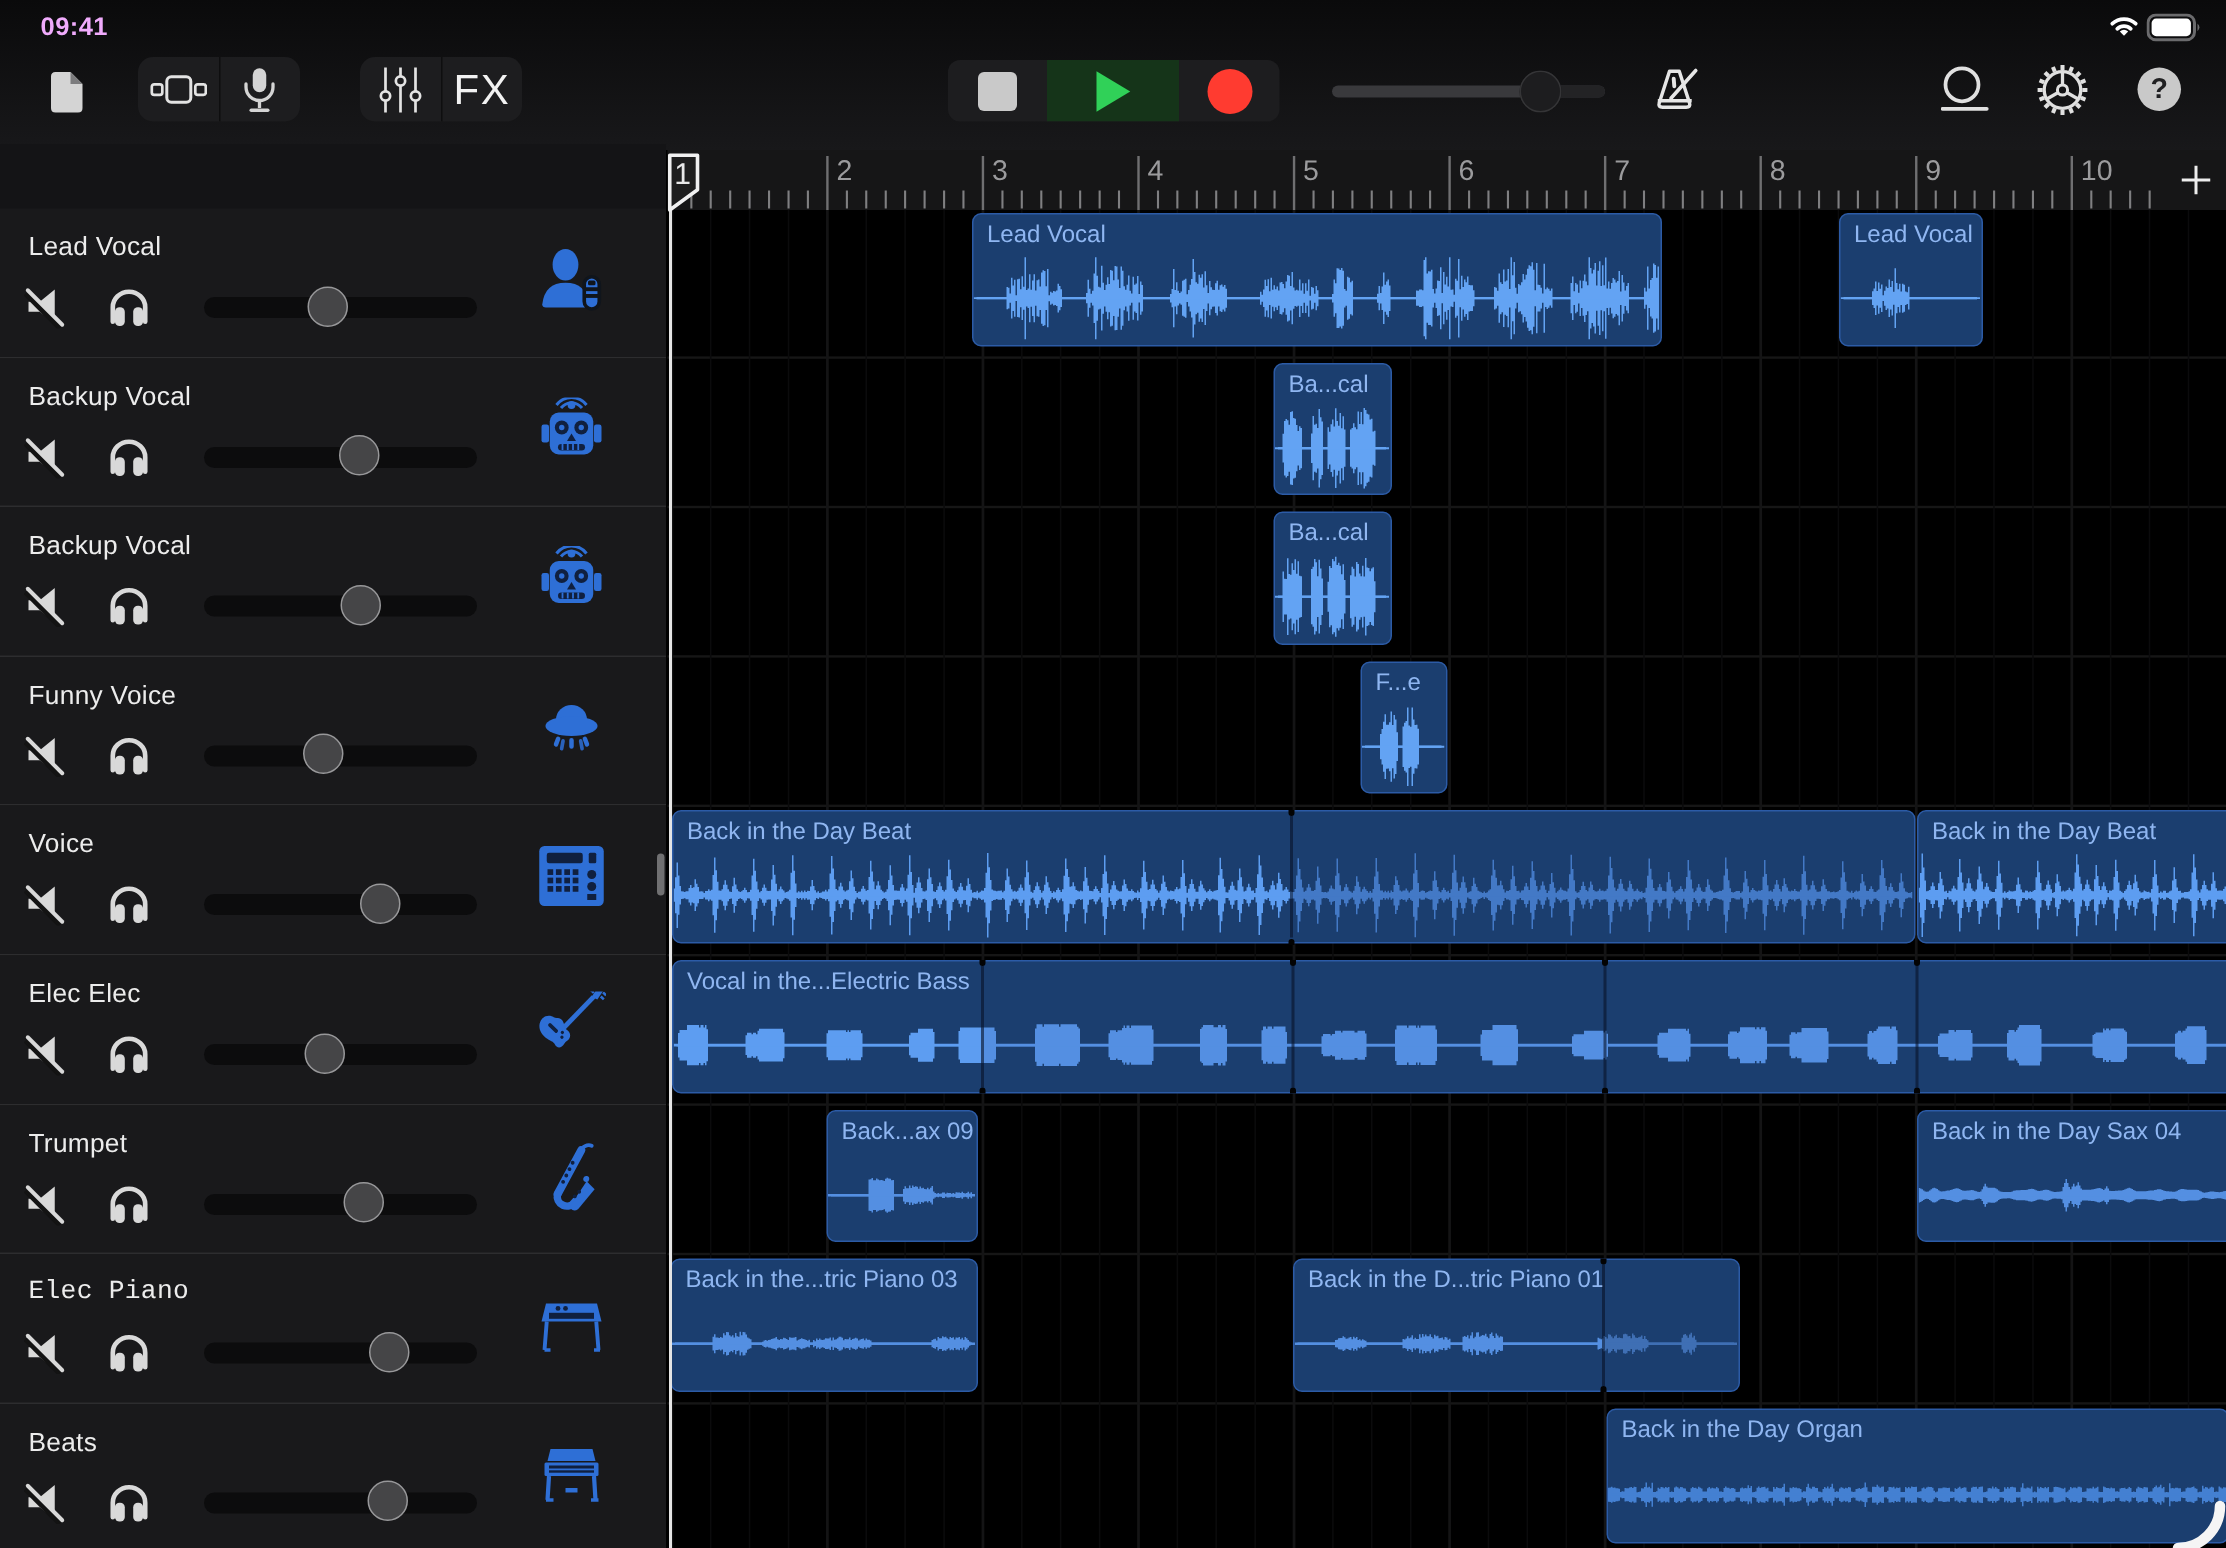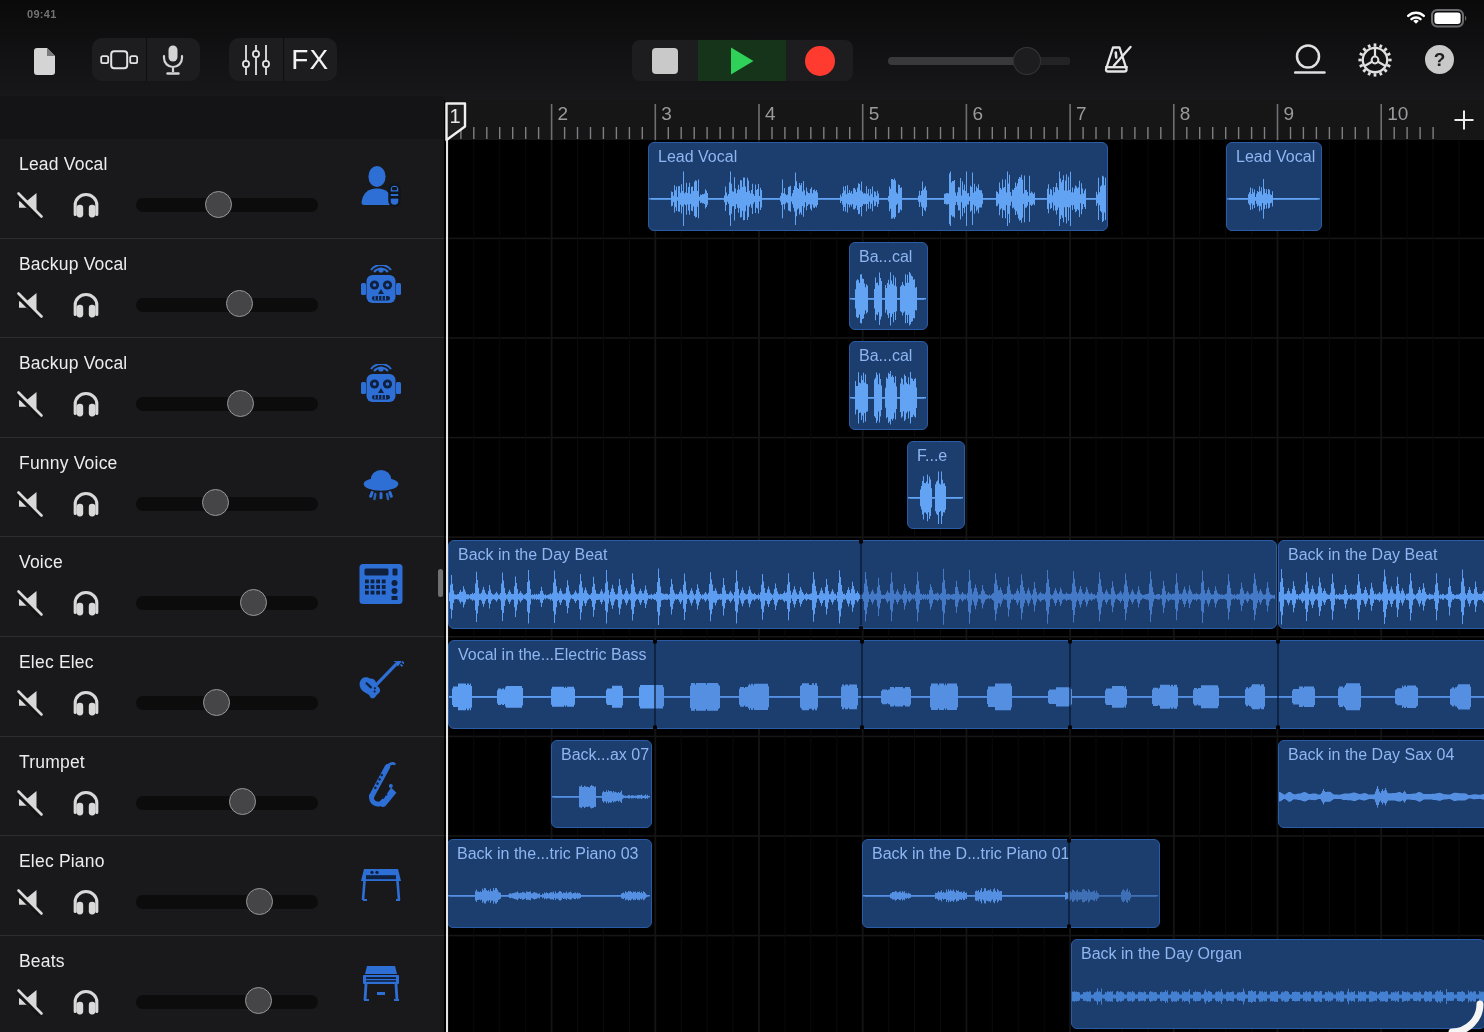--- a/index.html
+++ b/index.html
@@ -1,15 +1,15 @@
 <!DOCTYPE html>
 <html><head><meta charset="utf-8"><style>html,body{margin:0;padding:0;background:#000;}#app{position:relative;width:1484px;height:1032px;overflow:hidden;background:#000;font-family:"Liberation Sans",sans-serif;}.abs{position:absolute;}.grp{position:absolute;background:#1d1d1f;border-radius:10px;display:flex;overflow:hidden;}.seg{display:flex;align-items:center;justify-content:center;}.trkrow{position:absolute;left:0;width:444px;height:99.6px;background:#19191b;}.tname{position:absolute;left:19px;top:15px;font-size:17.5px;color:#ececec;letter-spacing:0.2px;}.sep{position:absolute;left:0;width:444px;height:1px;background:#2d2d2f;}.slider{position:absolute;left:136px;width:182px;height:14px;border-radius:7px;background:#0c0c0d;}.knob{position:absolute;width:25px;height:25px;border-radius:50%;background:#454547;border:1.5px solid #98989a;}.region{position:absolute;background:#1b3e6f;border:1.5px solid #2c5ba6;border-radius:6px;overflow:hidden;box-sizing:border-box;}.rlabel{position:absolute;left:9px;top:5px;font-size:16px;color:#8fb6f1;white-space:nowrap;}</style></head><body>
 <div id="app">
     <div class="abs" style="left:0;top:0;width:1484px;height:100px;background:linear-gradient(#0a0a0b,#18181a);"></div>
-    <div class="abs" style="left:27px;top:8px;font-size:11px;font-weight:700;color:#737373;letter-spacing:0.3px;">09:41</div>
+    <div class="abs" style="left:27px;top:8px;font-size:17px;font-weight:700;color:#f0abfc;letter-spacing:0.3px;">09:41</div>
     <div class="abs" style="left:1405px;top:9px;"><svg width="22" height="17" viewBox="0 0 22 17" style="">
         <path d="M11,14.8 L8.2,12 a4.4,4.4 0 0 1 5.6,0 Z" fill="#fff"></path>
         <path d="M6.5,10.2 a6.6,6.6 0 0 1 9,0" stroke="#fff" stroke-width="2.5" fill="none" stroke-linecap="round"></path>
         <path d="M3.2,6.8 a11.4,11.4 0 0 1 15.6,0" stroke="#fff" stroke-width="2.5" fill="none" stroke-linecap="round"></path>
       </svg></div>
     <div class="abs" style="left:1431px;top:9px;"><svg width="38" height="19" viewBox="0 0 38 19" style="">
         <rect x="1" y="1" width="31" height="16.5" rx="5.2" fill="none" stroke="#6b6b6d" stroke-width="2"></rect>
         <rect x="3.4" y="3.4" width="26.2" height="11.7" rx="3" fill="#fff"></rect>
         <path d="M34,6.6 a3.4,3.4 0 0 1 0,5.3 Z" fill="#6b6b6d"></path>
       </svg></div>
@@ -27,21 +27,21 @@
       </div>
       <div class="seg" style="width:53.5px;">
         <svg width="26" height="32" viewBox="0 0 26 32" style="">
           <rect x="8.5" y="1.5" width="9" height="16" rx="4.5" fill="#d4d4d4"></rect>
           <path d="M4,12 v2 a9,9 0 0 0 18,0 v-2" fill="none" stroke="#d4d4d4" stroke-width="2.2" stroke-linecap="round"></path>
           <line x1="13" y1="23.5" x2="13" y2="28" stroke="#d4d4d4" stroke-width="2.2"></line>
           <line x1="7.5" y1="29.5" x2="18.5" y2="29.5" stroke="#d4d4d4" stroke-width="2.4" stroke-linecap="round"></line>
         </svg>
       </div>
     </div>
-    <div class="grp" style="left:229px;top:38px;width:108px;height:43px;">
+    <div class="grp" style="left:240px;top:38px;width:108px;height:43px;">
       <div class="seg" style="width:53.5px;border-right:1px solid #0e0e0f;">
         <svg width="34" height="34" viewBox="0 0 34 34" style="">
           <line x1="7" y1="2" x2="7" y2="32" stroke="#e3e3e3" stroke-width="1.8"></line>
           <line x1="17" y1="2" x2="17" y2="32" stroke="#e3e3e3" stroke-width="1.8"></line>
           <line x1="27" y1="2" x2="27" y2="32" stroke="#e3e3e3" stroke-width="1.8"></line>
           <circle cx="7" cy="21" r="3.1" fill="#1d1d1f" stroke="#e3e3e3" stroke-width="1.8"></circle>
           <circle cx="17" cy="11" r="3.1" fill="#1d1d1f" stroke="#e3e3e3" stroke-width="1.8"></circle>
           <circle cx="27" cy="21" r="3.1" fill="#1d1d1f" stroke="#e3e3e3" stroke-width="1.8"></circle>
         </svg>
       </div>
@@ -309,21 +309,21 @@
             <circle cx="19" cy="20.5" r="1.3" fill="#10203f"></circle>
             <circle cx="17.5" cy="25" r="1.3" fill="#10203f"></circle>
             <circle cx="16" cy="29.5" r="1.3" fill="#10203f"></circle>
             <circle cx="25" cy="38" r="1.3" fill="#10203f"></circle>
             <circle cx="27.5" cy="34.5" r="1.3" fill="#10203f"></circle>
           </g>
         </svg>
       </div>
     </div>
     <div class="sep" style="top:835.2px;"></div>
-    <div class="trkrow" style="top:836.2px;">
+    <div class="trkrow" style="top:836.2px;font-family:Liberation Mono, monospace;">
       <div class="tname">Elec Piano</div>
       <div class="abs" style="left:16px;top:52px;"><svg width="28" height="28" viewBox="0 0 28 28" style="">
           <path d="M3,10.2 L10.5,10.2 L20.5,2 L20.5,25 L10.5,16.8 L3,16.8 Z" fill="#d9d9d9"></path>
           <line x1="1.5" y1="4.2" x2="24.5" y2="27.2" stroke="#131313" stroke-width="5"></line>
           <line x1="2.5" y1="2.5" x2="25.5" y2="25.5" stroke="#d9d9d9" stroke-width="2.6" stroke-linecap="round"></line>
         </svg></div>
       <div class="abs" style="left:71px;top:52px;"><svg width="30" height="28" viewBox="0 0 30 28" style="">
           <path d="M4.2,23.5 L4.2,13.8 A10.8,10.3 0 0 1 25.8,13.8 L25.8,23.5" fill="none" stroke="#d9d9d9" stroke-width="3.1" stroke-linecap="round"></path>
           <rect x="5.6" y="13.8" width="6.6" height="12.6" rx="3.1" fill="#d9d9d9"></rect>
           <rect x="17.8" y="13.8" width="6.6" height="12.6" rx="3.1" fill="#d9d9d9"></rect>
@@ -588,21 +588,21 @@
     <div class="abs" style="left:1068px;top:639.5px;width:4px;height:4px;background:#030303;border-radius:0 0 2px 2px;"></div>
     <div class="abs" style="left:1068px;top:725.1px;width:4px;height:4px;background:#030303;border-radius:2px 2px 0 0;"></div>
     <div class="abs" style="left:1277px;top:644px;width:2px;height:80.6px;background:rgba(8,18,40,0.6);"></div>
     <div class="abs" style="left:1276px;top:639.5px;width:4px;height:4px;background:#030303;border-radius:0 0 2px 2px;"></div>
     <div class="abs" style="left:1276px;top:725.1px;width:4px;height:4px;background:#030303;border-radius:2px 2px 0 0;"></div>
     <div class="region" style="left:551px;top:739.6px;width:101px;height:88.6px;">
       <svg width="98" height="85" viewBox="0 0 98 85" style="position:absolute;left:0;top:0;">
         <path d="M0,55 L1,55 L1,55 L2,55 L2,55 L3,55 L3,55 L4,55 L4,55 L5,55 L5,55 L6,55 L6,55 L7,55 L7,55 L8,55 L8,55 L9,55 L9,55 L10,55 L10,55 L11,55 L11,55 L12,55 L12,55 L13,55 L13,55 L14,55 L14,55 L15,55 L15,55 L16,55 L16,55 L17,55 L17,55 L18,55 L18,55 L19,55 L19,55 L20,55 L20,55 L21,55 L21,55 L22,55 L22,55 L23,55 L23,55 L24,55 L24,55 L25,55 L25,55 L26,55 L26,55 L27,55 L27,45.4 L28,45.4 L28,45.2 L29,45.2 L29,44.3 L30,44.3 L30,45.9 L31,45.9 L31,45.9 L32,45.9 L32,44.7 L33,44.7 L33,45.4 L34,45.4 L34,45.8 L35,45.8 L35,45.7 L36,45.7 L36,45.9 L37,45.9 L37,46.4 L38,46.4 L38,44.9 L39,44.9 L39,44.1 L40,44.1 L40,44.7 L41,44.7 L41,44.9 L42,44.9 L42,45.9 L43,45.9 L43,45.6 L44,45.6 L44,55 L45,55 L45,55 L46,55 L46,55 L47,55 L47,55 L48,55 L48,55 L49,55 L49,55 L50,55 L50,51.6 L51,51.6 L51,49.9 L52,49.9 L52,51.1 L53,51.1 L53,51.1 L54,51.1 L54,49.3 L55,49.3 L55,51 L56,51 L56,49.3 L57,49.3 L57,50.3 L58,50.3 L58,49.9 L59,49.9 L59,50.2 L60,50.2 L60,51.5 L61,51.5 L61,50 L62,50 L62,51.2 L63,51.2 L63,50.8 L64,50.8 L64,51.6 L65,51.6 L65,51.8 L66,51.8 L66,50.9 L67,50.9 L67,51.9 L68,51.9 L68,50.9 L69,50.9 L69,49.6 L70,49.6 L70,53.4 L71,53.4 L71,54.3 L72,54.3 L72,54.8 L73,54.8 L73,54.4 L74,54.4 L74,54.9 L75,54.9 L75,54.7 L76,54.7 L76,54 L77,54 L77,54 L78,54 L78,54.9 L79,54.9 L79,54.2 L80,54.2 L80,54.3 L81,54.3 L81,54.4 L82,54.4 L82,54.8 L83,54.8 L83,54.4 L84,54.4 L84,54.8 L85,54.8 L85,53.9 L86,53.9 L86,54 L87,54 L87,54 L88,54 L88,54.3 L89,54.3 L89,53.5 L90,53.5 L90,54.4 L91,54.4 L91,54.7 L92,54.7 L92,54.4 L93,54.4 L93,53.5 L94,53.5 L94,54.7 L95,54.7 L95,53.8 L96,53.8 L96,55 L97,55 L97,55 L98,55 L98,56.6 L97,56.6 L97,56.6 L96,56.6 L96,57.8 L95,57.8 L95,56.9 L94,56.9 L94,58.1 L93,58.1 L93,57.2 L92,57.2 L92,56.9 L91,56.9 L91,57.2 L90,57.2 L90,58.1 L89,58.1 L89,57.3 L88,57.3 L88,57.6 L87,57.6 L87,57.6 L86,57.6 L86,57.7 L85,57.7 L85,56.8 L84,56.8 L84,57.2 L83,57.2 L83,56.8 L82,56.8 L82,57.2 L81,57.2 L81,57.3 L80,57.3 L80,57.4 L79,57.4 L79,56.7 L78,56.7 L78,57.6 L77,57.6 L77,57.6 L76,57.6 L76,56.9 L75,56.9 L75,56.7 L74,56.7 L74,57.2 L73,57.2 L73,56.8 L72,56.8 L72,57.3 L71,57.3 L71,58.2 L70,58.2 L70,62 L69,62 L69,60.7 L68,60.7 L68,59.7 L67,59.7 L67,60.7 L66,60.7 L66,59.8 L65,59.8 L65,60 L64,60 L64,60.8 L63,60.8 L63,60.4 L62,60.4 L62,61.6 L61,61.6 L61,60.1 L60,60.1 L60,61.4 L59,61.4 L59,61.7 L58,61.7 L58,61.3 L57,61.3 L57,62.3 L56,62.3 L56,60.6 L55,60.6 L55,62.3 L54,62.3 L54,60.5 L53,60.5 L53,60.5 L52,60.5 L52,61.7 L51,61.7 L51,60 L50,60 L50,56.6 L49,56.6 L49,56.6 L48,56.6 L48,56.6 L47,56.6 L47,56.6 L46,56.6 L46,56.6 L45,56.6 L45,56.6 L44,56.6 L44,66 L43,66 L43,65.7 L42,65.7 L42,66.7 L41,66.7 L41,66.9 L40,66.9 L40,67.5 L39,67.5 L39,66.7 L38,66.7 L38,65.2 L37,65.2 L37,65.7 L36,65.7 L36,65.9 L35,65.9 L35,65.8 L34,65.8 L34,66.2 L33,66.2 L33,66.9 L32,66.9 L32,65.7 L31,65.7 L31,65.7 L30,65.7 L30,67.3 L29,67.3 L29,66.4 L28,66.4 L28,66.2 L27,66.2 L27,56.6 L26,56.6 L26,56.6 L25,56.6 L25,56.6 L24,56.6 L24,56.6 L23,56.6 L23,56.6 L22,56.6 L22,56.6 L21,56.6 L21,56.6 L20,56.6 L20,56.6 L19,56.6 L19,56.6 L18,56.6 L18,56.6 L17,56.6 L17,56.6 L16,56.6 L16,56.6 L15,56.6 L15,56.6 L14,56.6 L14,56.6 L13,56.6 L13,56.6 L12,56.6 L12,56.6 L11,56.6 L11,56.6 L10,56.6 L10,56.6 L9,56.6 L9,56.6 L8,56.6 L8,56.6 L7,56.6 L7,56.6 L6,56.6 L6,56.6 L5,56.6 L5,56.6 L4,56.6 L4,56.6 L3,56.6 L3,56.6 L2,56.6 L2,56.6 L1,56.6 L1,56.6 L0,56.6 Z" fill="#548fe2"></path>
         <rect x="2" y="55" width="94" height="1.6" fill="#548fe2"></rect>
       </svg>
-      <div class="rlabel">Back...ax 07</div>
+      <div class="rlabel">Back...ax 09</div>
     </div>
     <div class="region" style="left:1278px;top:739.6px;width:212px;height:88.6px;">
       <svg width="209" height="85" viewBox="0 0 209 85" style="position:absolute;left:0;top:0;">
         <path d="M0,51 L1,51 L1,51.3 L2,51.3 L2,51.9 L3,51.9 L3,52.6 L4,52.6 L4,53.3 L5,53.3 L5,53.5 L6,53.5 L6,53.3 L7,53.3 L7,52.6 L8,52.6 L8,51.8 L9,51.8 L9,51.1 L10,51.1 L10,50.9 L11,50.9 L11,51.1 L12,51.1 L12,51.7 L13,51.7 L13,52.5 L14,52.5 L14,53.1 L15,53.1 L15,53.3 L16,53.3 L16,53.2 L17,53.2 L17,53.1 L18,53.1 L18,52.8 L19,52.8 L19,52.6 L20,52.6 L20,52.6 L21,52.6 L21,52.4 L22,52.4 L22,52 L23,52 L23,51.6 L24,51.6 L24,51.3 L25,51.3 L25,51.1 L26,51.1 L26,51.3 L27,51.3 L27,51.7 L28,51.7 L28,52.3 L29,52.3 L29,52.7 L30,52.7 L30,52.9 L31,52.9 L31,52.9 L32,52.9 L32,52.7 L33,52.7 L33,52.6 L34,52.6 L34,52.5 L35,52.5 L35,52.4 L36,52.4 L36,52.5 L37,52.5 L37,52.8 L38,52.8 L38,53.2 L39,53.2 L39,53.5 L40,53.5 L40,53.6 L41,53.6 L41,53.3 L42,53.3 L42,51.9 L43,51.9 L43,50 L44,50 L44,48.1 L45,48.1 L45,50 L46,50 L46,50.9 L47,50.9 L47,50.9 L48,50.9 L48,50.8 L49,50.8 L49,50.8 L50,50.8 L50,50.8 L51,50.8 L51,51.1 L52,51.1 L52,51.8 L53,51.8 L53,52.6 L54,52.6 L54,53.3 L55,53.3 L55,53.5 L56,53.5 L56,53.6 L57,53.6 L57,53.6 L58,53.6 L58,53.6 L59,53.6 L59,53.7 L60,53.7 L60,53.7 L61,53.7 L61,53.6 L62,53.6 L62,53.3 L63,53.3 L63,52.9 L64,52.9 L64,52.7 L65,52.7 L65,52.5 L66,52.5 L66,52.5 L67,52.5 L67,52.5 L68,52.5 L68,52.4 L69,52.4 L69,52.4 L70,52.4 L70,52.4 L71,52.4 L71,52.3 L72,52.3 L72,52.1 L73,52.1 L73,51.8 L74,51.8 L74,51.6 L75,51.6 L75,51.5 L76,51.5 L76,51.7 L77,51.7 L77,52 L78,52 L78,52.5 L79,52.5 L79,52.8 L80,52.8 L80,53 L81,53 L81,52.9 L82,52.9 L82,52.7 L83,52.7 L83,52.4 L84,52.4 L84,52.2 L85,52.2 L85,52.1 L86,52.1 L86,52.3 L87,52.3 L87,52.6 L88,52.6 L88,53.1 L89,53.1 L89,53.4 L90,53.4 L90,53.6 L91,53.6 L91,53.6 L92,53.6 L92,53.5 L93,53.5 L93,53.5 L94,53.5 L94,53.4 L95,53.4 L95,53.1 L96,53.1 L96,50.4 L97,50.4 L97,47.7 L98,47.7 L98,45 L99,45 L99,47.7 L100,47.7 L100,50.4 L101,50.4 L101,51.9 L102,51.9 L102,50 L103,50 L103,48.1 L104,48.1 L104,50 L105,50 L105,49.3 L106,49.3 L106,47.1 L107,47.1 L107,49.3 L108,49.3 L108,51.4 L109,51.4 L109,52.2 L110,52.2 L110,52.2 L111,52.2 L111,52.2 L112,52.2 L112,52.2 L113,52.2 L113,52.1 L114,52.1 L114,52.1 L115,52.1 L115,52 L116,52 L116,51.9 L117,51.9 L117,51.7 L118,51.7 L118,51.4 L119,51.4 L119,51.1 L120,51.1 L120,51 L121,51 L121,51.2 L122,51.2 L122,51.7 L123,51.7 L123,52.3 L124,52.3 L124,51.3 L125,51.3 L125,49.8 L126,49.8 L126,51.3 L127,51.3 L127,52.8 L128,52.8 L128,53 L129,53 L129,53 L130,53 L130,53 L131,53 L131,52.9 L132,52.9 L132,52.8 L133,52.8 L133,52.7 L134,52.7 L134,52.6 L135,52.6 L135,52.6 L136,52.6 L136,52.4 L137,52.4 L137,52 L138,52 L138,51.5 L139,51.5 L139,51.1 L140,51.1 L140,50.9 L141,50.9 L141,51.2 L142,51.2 L142,51.7 L143,51.7 L143,52.3 L144,52.3 L144,52.9 L145,52.9 L145,53.1 L146,53.1 L146,53.1 L147,53.1 L147,53.1 L148,53.1 L148,53.1 L149,53.1 L149,53.1 L150,53.1 L150,53.1 L151,53.1 L151,53.1 L152,53.1 L152,53 L153,53 L153,52.8 L154,52.8 L154,52.7 L155,52.7 L155,52.7 L156,52.7 L156,52.6 L157,52.6 L157,52.4 L158,52.4 L158,52.1 L159,52.1 L159,51.9 L160,51.9 L160,51.8 L161,51.8 L161,51.9 L162,51.9 L162,52.3 L163,52.3 L163,52.7 L164,52.7 L164,53 L165,53 L165,53.2 L166,53.2 L166,53.2 L167,53.2 L167,53.3 L168,53.3 L168,53.4 L169,53.4 L169,53.5 L170,53.5 L170,53.5 L171,53.5 L171,53.3 L172,53.3 L172,52.9 L173,52.9 L173,52.3 L174,52.3 L174,51.9 L175,51.9 L175,51.7 L176,51.7 L176,51.7 L177,51.7 L177,51.8 L178,51.8 L178,52 L179,52 L179,52.1 L180,52.1 L180,52.2 L181,52.2 L181,52.2 L182,52.2 L182,52.2 L183,52.2 L183,52.2 L184,52.2 L184,52.2 L185,52.2 L185,52.2 L186,52.2 L186,52.4 L187,52.4 L187,52.8 L188,52.8 L188,53.4 L189,53.4 L189,53.9 L190,53.9 L190,54.1 L191,54.1 L191,54 L192,54 L192,53.8 L193,53.8 L193,53.6 L194,53.6 L194,53.4 L195,53.4 L195,53.3 L196,53.3 L196,53.3 L197,53.3 L197,53.5 L198,53.5 L198,53.6 L199,53.6 L199,53.7 L200,53.7 L200,53.8 L201,53.8 L201,53.7 L202,53.7 L202,53.5 L203,53.5 L203,53.2 L204,53.2 L204,53 L205,53 L205,52.9 L206,52.9 L206,52.7 L207,52.7 L207,52.3 L208,52.3 L208,51.7 L209,51.7 L209,59.9 L208,59.9 L208,59.3 L207,59.3 L207,58.9 L206,58.9 L206,58.7 L205,58.7 L205,58.6 L204,58.6 L204,58.4 L203,58.4 L203,58.1 L202,58.1 L202,57.9 L201,57.9 L201,57.8 L200,57.8 L200,57.9 L199,57.9 L199,58 L198,58 L198,58.1 L197,58.1 L197,58.3 L196,58.3 L196,58.3 L195,58.3 L195,58.2 L194,58.2 L194,58 L193,58 L193,57.8 L192,57.8 L192,57.6 L191,57.6 L191,57.5 L190,57.5 L190,57.7 L189,57.7 L189,58.2 L188,58.2 L188,58.8 L187,58.8 L187,59.2 L186,59.2 L186,59.4 L185,59.4 L185,59.4 L184,59.4 L184,59.4 L183,59.4 L183,59.4 L182,59.4 L182,59.4 L181,59.4 L181,59.4 L180,59.4 L180,59.5 L179,59.5 L179,59.6 L178,59.6 L178,59.8 L177,59.8 L177,59.9 L176,59.9 L176,59.9 L175,59.9 L175,59.7 L174,59.7 L174,59.3 L173,59.3 L173,58.7 L172,58.7 L172,58.3 L171,58.3 L171,58.1 L170,58.1 L170,58.1 L169,58.1 L169,58.2 L168,58.2 L168,58.3 L167,58.3 L167,58.4 L166,58.4 L166,58.4 L165,58.4 L165,58.6 L164,58.6 L164,58.9 L163,58.9 L163,59.3 L162,59.3 L162,59.7 L161,59.7 L161,59.8 L160,59.8 L160,59.7 L159,59.7 L159,59.5 L158,59.5 L158,59.2 L157,59.2 L157,59 L156,59 L156,58.9 L155,58.9 L155,58.9 L154,58.9 L154,58.8 L153,58.8 L153,58.6 L152,58.6 L152,58.5 L151,58.5 L151,58.5 L150,58.5 L150,58.5 L149,58.5 L149,58.5 L148,58.5 L148,58.5 L147,58.5 L147,58.5 L146,58.5 L146,58.5 L145,58.5 L145,58.7 L144,58.7 L144,59.3 L143,59.3 L143,59.9 L142,59.9 L142,60.4 L141,60.4 L141,60.7 L140,60.7 L140,60.5 L139,60.5 L139,60.1 L138,60.1 L138,59.6 L137,59.6 L137,59.2 L136,59.2 L136,59 L135,59 L135,59 L134,59 L134,58.9 L133,58.9 L133,58.8 L132,58.8 L132,58.7 L131,58.7 L131,58.6 L130,58.6 L130,58.6 L129,58.6 L129,58.6 L128,58.6 L128,58.8 L127,58.8 L127,60.3 L126,60.3 L126,61.8 L125,61.8 L125,60.3 L124,60.3 L124,59.3 L123,59.3 L123,59.9 L122,59.9 L122,60.4 L121,60.4 L121,60.6 L120,60.6 L120,60.5 L119,60.5 L119,60.2 L118,60.2 L118,59.9 L117,59.9 L117,59.7 L116,59.7 L116,59.6 L115,59.6 L115,59.5 L114,59.5 L114,59.5 L113,59.5 L113,59.4 L112,59.4 L112,59.4 L111,59.4 L111,59.4 L110,59.4 L110,59.4 L109,59.4 L109,60.2 L108,60.2 L108,62.3 L107,62.3 L107,64.5 L106,64.5 L106,62.3 L105,62.3 L105,61.6 L104,61.6 L104,63.5 L103,63.5 L103,61.6 L102,61.6 L102,59.7 L101,59.7 L101,61.2 L100,61.2 L100,63.9 L99,63.9 L99,66.6 L98,66.6 L98,63.9 L97,63.9 L97,61.2 L96,61.2 L96,58.5 L95,58.5 L95,58.2 L94,58.2 L94,58.1 L93,58.1 L93,58.1 L92,58.1 L92,58 L91,58 L91,58 L90,58 L90,58.2 L89,58.2 L89,58.5 L88,58.5 L88,59 L87,59 L87,59.3 L86,59.3 L86,59.5 L85,59.5 L85,59.4 L84,59.4 L84,59.2 L83,59.2 L83,58.9 L82,58.9 L82,58.7 L81,58.7 L81,58.6 L80,58.6 L80,58.8 L79,58.8 L79,59.1 L78,59.1 L78,59.6 L77,59.6 L77,59.9 L76,59.9 L76,60.1 L75,60.1 L75,60 L74,60 L74,59.8 L73,59.8 L73,59.5 L72,59.5 L72,59.3 L71,59.3 L71,59.2 L70,59.2 L70,59.2 L69,59.2 L69,59.2 L68,59.2 L68,59.1 L67,59.1 L67,59.1 L66,59.1 L66,59.1 L65,59.1 L65,58.9 L64,58.9 L64,58.7 L63,58.7 L63,58.3 L62,58.3 L62,58 L61,58 L61,57.9 L60,57.9 L60,57.9 L59,57.9 L59,58 L58,58 L58,58 L57,58 L57,58 L56,58 L56,58.1 L55,58.1 L55,58.3 L54,58.3 L54,59 L53,59 L53,59.8 L52,59.8 L52,60.5 L51,60.5 L51,60.8 L50,60.8 L50,60.8 L49,60.8 L49,60.8 L48,60.8 L48,60.7 L47,60.7 L47,60.7 L46,60.7 L46,61.6 L45,61.6 L45,63.5 L44,63.5 L44,61.6 L43,61.6 L43,59.7 L42,59.7 L42,58.3 L41,58.3 L41,58 L40,58 L40,58.1 L39,58.1 L39,58.4 L38,58.4 L38,58.8 L37,58.8 L37,59.1 L36,59.1 L36,59.2 L35,59.2 L35,59.1 L34,59.1 L34,59 L33,59 L33,58.9 L32,58.9 L32,58.7 L31,58.7 L31,58.7 L30,58.7 L30,58.9 L29,58.9 L29,59.3 L28,59.3 L28,59.9 L27,59.9 L27,60.3 L26,60.3 L26,60.5 L25,60.5 L25,60.3 L24,60.3 L24,60 L23,60 L23,59.6 L22,59.6 L22,59.2 L21,59.2 L21,59 L20,59 L20,59 L19,59 L19,58.8 L18,58.8 L18,58.5 L17,58.5 L17,58.4 L16,58.4 L16,58.3 L15,58.3 L15,58.5 L14,58.5 L14,59.1 L13,59.1 L13,59.9 L12,59.9 L12,60.5 L11,60.5 L11,60.7 L10,60.7 L10,60.5 L9,60.5 L9,59.8 L8,59.8 L8,59 L7,59 L7,58.3 L6,58.3 L6,58.1 L5,58.1 L5,58.3 L4,58.3 L4,59 L3,59 L3,59.7 L2,59.7 L2,60.3 L1,60.3 L1,60.6 L0,60.6 Z" fill="#548fe2"></path>
         <rect x="2" y="55" width="205" height="1.6" fill="#548fe2"></rect>
       </svg>
       <div class="rlabel">Back in the Day Sax 04</div>
     </div>
     <div class="region" style="left:447px;top:839.2px;width:205px;height:88.6px;">
       <svg width="202" height="85" viewBox="0 0 202 85" style="position:absolute;left:0;top:0;">

